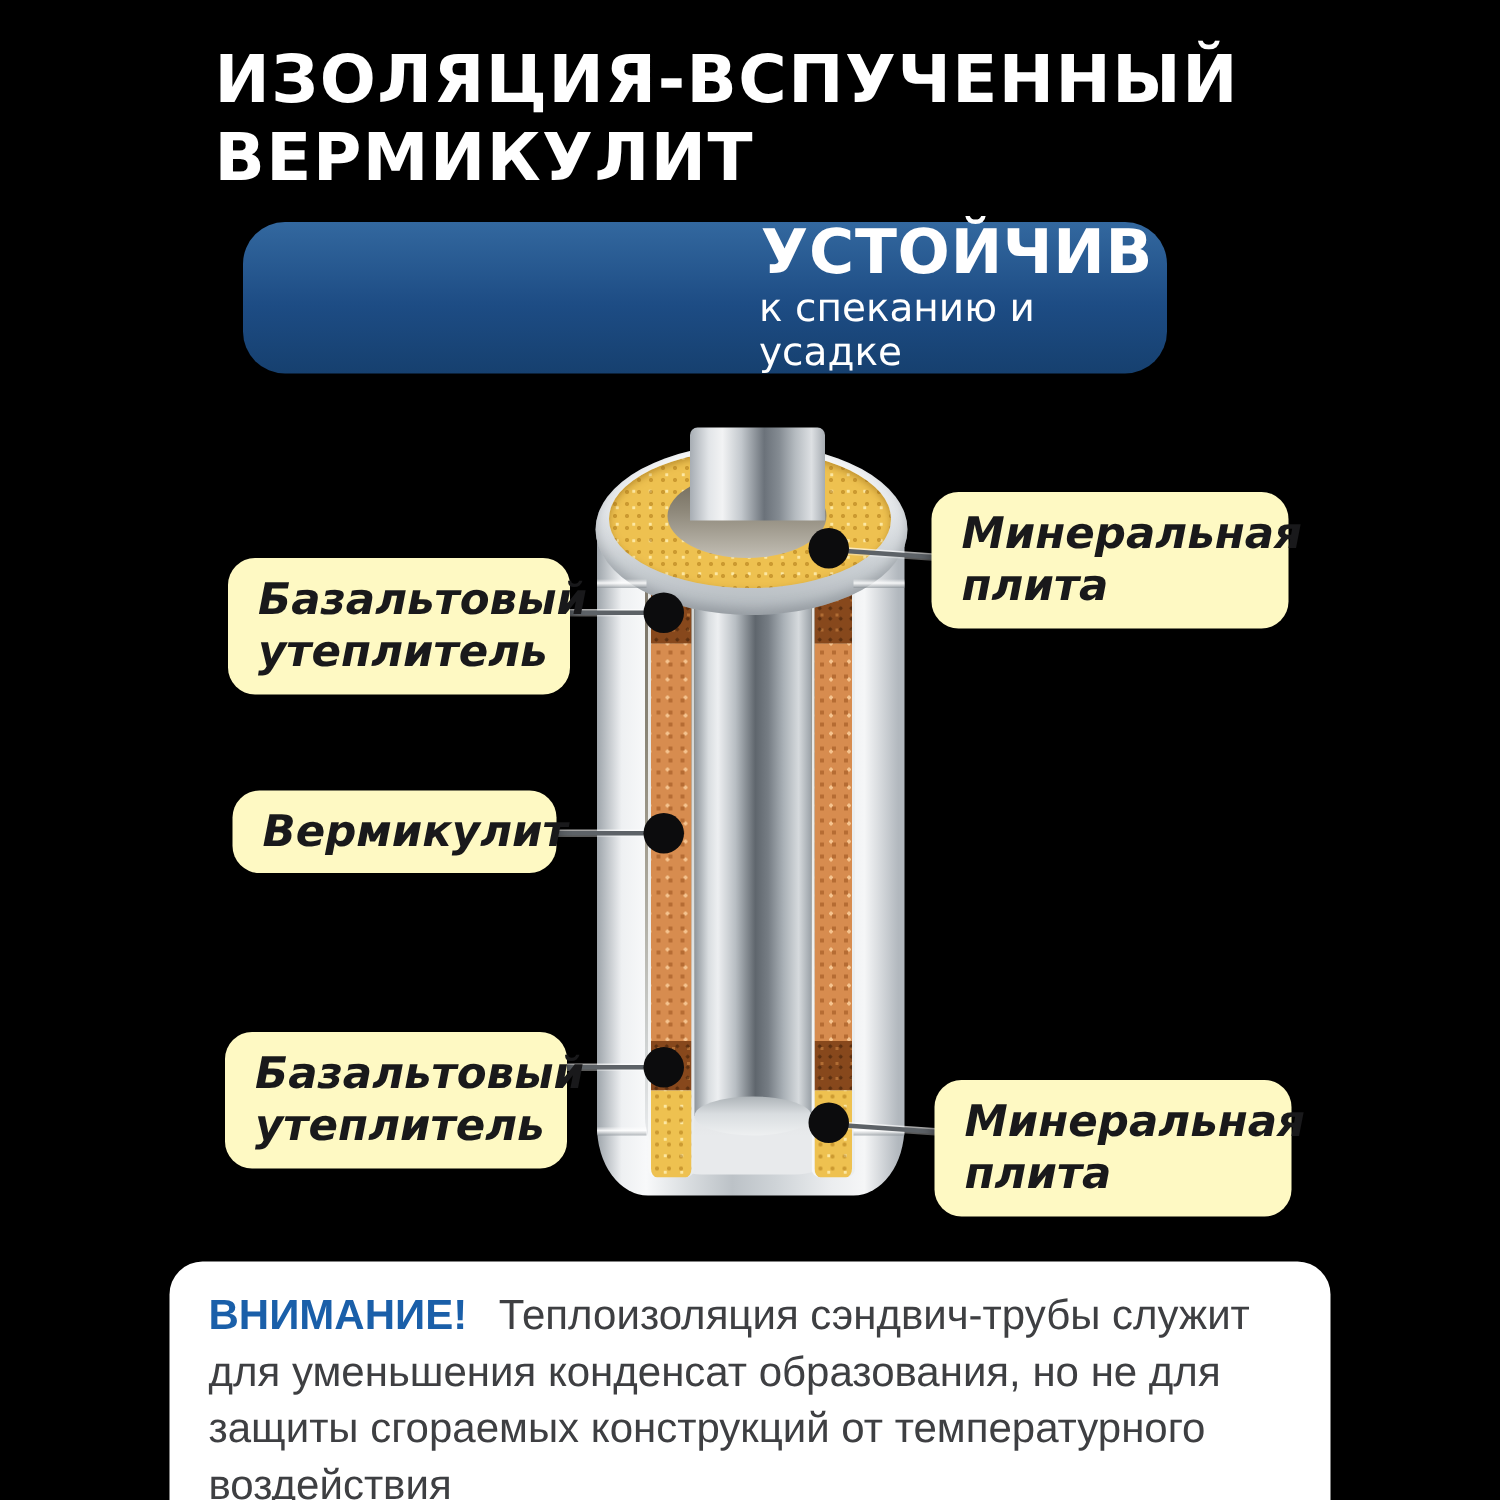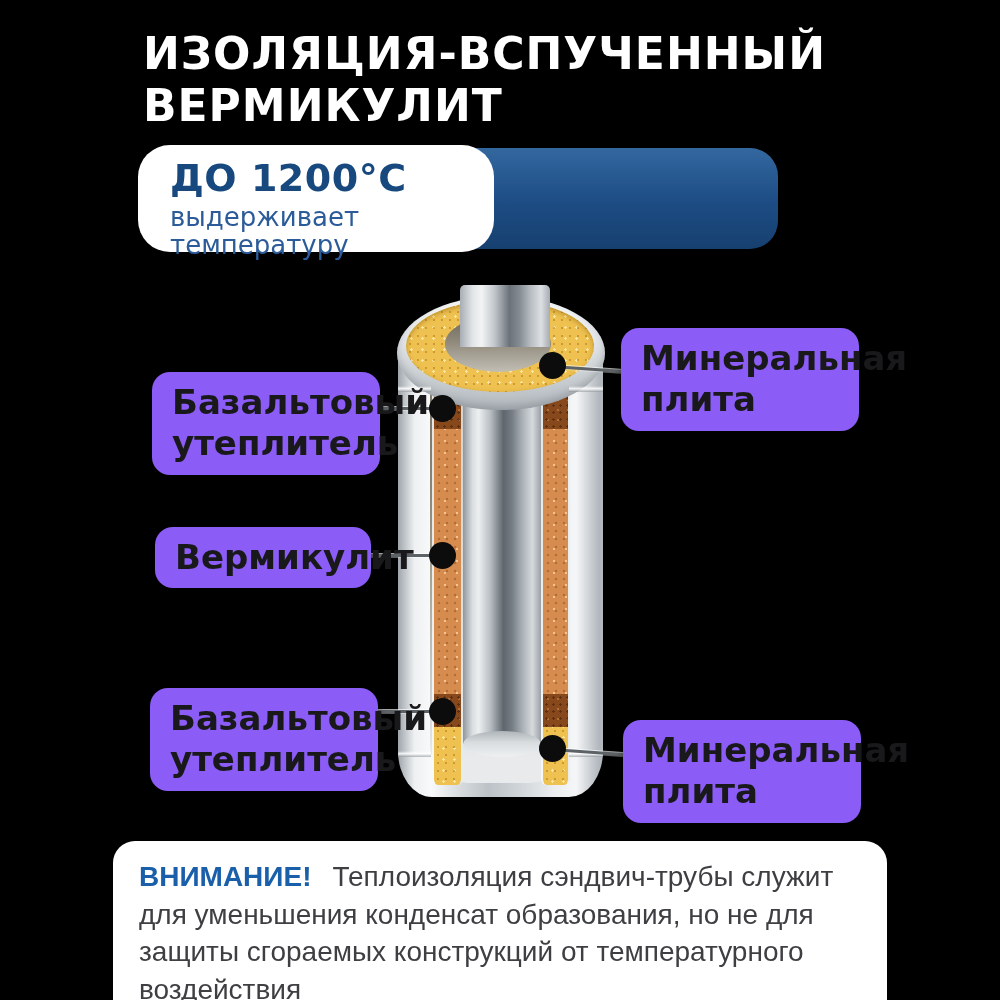--- a/index.html
+++ b/index.html
@@ -74,23 +74,23 @@
   .hole{left:49px;top:33px;width:106px;height:56px;border-radius:50%;z-index:8;
      background:linear-gradient(180deg,#6e6758 0%,#8f897b 45%,#c2beb4 100%);}
   .pipe-top{left:64px;top:2px;width:90px;height:62px;border-radius:5px 5px 0 0;z-index:9;
      background:linear-gradient(90deg,#a7adb3 0%,#e2e5e8 14%,#f2f3f4 24%,#c3c8cd 38%,
         #6b727a 55%,#848b92 66%,#b5bbc0 78%,#dde0e3 90%,#a6acb2 100%);}
 
   
   .dot{position:absolute;width:27px;height:27px;border-radius:50%;background:#0c0c0d;z-index:26;}
   .connector{position:absolute;height:3px;background:#5d6267;z-index:25;transform-origin:left center;
      box-shadow:0 -1px 0 rgba(255,255,255,.65),0 1px 0 rgba(255,255,255,.35);}
-  .callout{position:absolute;background:#8b5cf6;border-radius:18px;padding:10px 20px;
-     font-weight:700;font-size:34px;line-height:1.22;color:#19191b;z-index:30;
-     box-shadow:0 3px 9px rgba(0,0,0,.45);}
+  .callout{position:absolute;background:#fef9c3;border-radius:18px;padding:10px 20px;
+     font-weight:700;font-size:29px;line-height:1.22;color:#19191b;z-index:30;
+     box-shadow:0 3px 9px rgba(0,0,0,.45);font-style:italic;}
   .c-l1{left:152px;top:372px;width:188px;}
   .c-l2{left:155px;top:527px;width:176px;text-align:center;}
   .c-l3{left:150px;top:688px;width:188px;}
   .c-r1{left:621px;top:328px;width:198px;}
   .c-r2{left:623px;top:720px;width:198px;}
 
   
   .warning{position:absolute;left:113px;top:841px;width:722px;padding:17px 26px;background:#ffffff;
      border-radius:22px;font-family:"Liberation Sans",sans-serif;font-size:28px;line-height:1.34;
      color:#3e3f42;z-index:6;}
@@ -101,23 +101,23 @@
 
 <div class="stage">
 
   <div class="title">
     <div>ИЗОЛЯЦИЯ-ВСПУЧЕННЫЙ</div>
     <div>ВЕРМИКУЛИТ</div>
   </div>
 
   <div class="badge">
     <div class="badge-blue"></div>
-    <div class="badge-white">
-      <div class="badge-left-heading">ДО 1200°С</div>
-      <div class="badge-left-sub">выдерживает температуру</div>
+    <div class="badge-right-txt">
+      <div class="badge-right-heading">УСТОЙЧИВ</div>
+      <div class="badge-right-sub">к спеканию и усадке</div>
     </div>
   </div>
 
   <div class="pipe">
     <div class="barrel"></div>
     <div class="interior"></div>
 
     <div class="col col-l">
       <div class="stripe s-y h1x"></div>
       <div class="stripe s-b h2x"></div>

